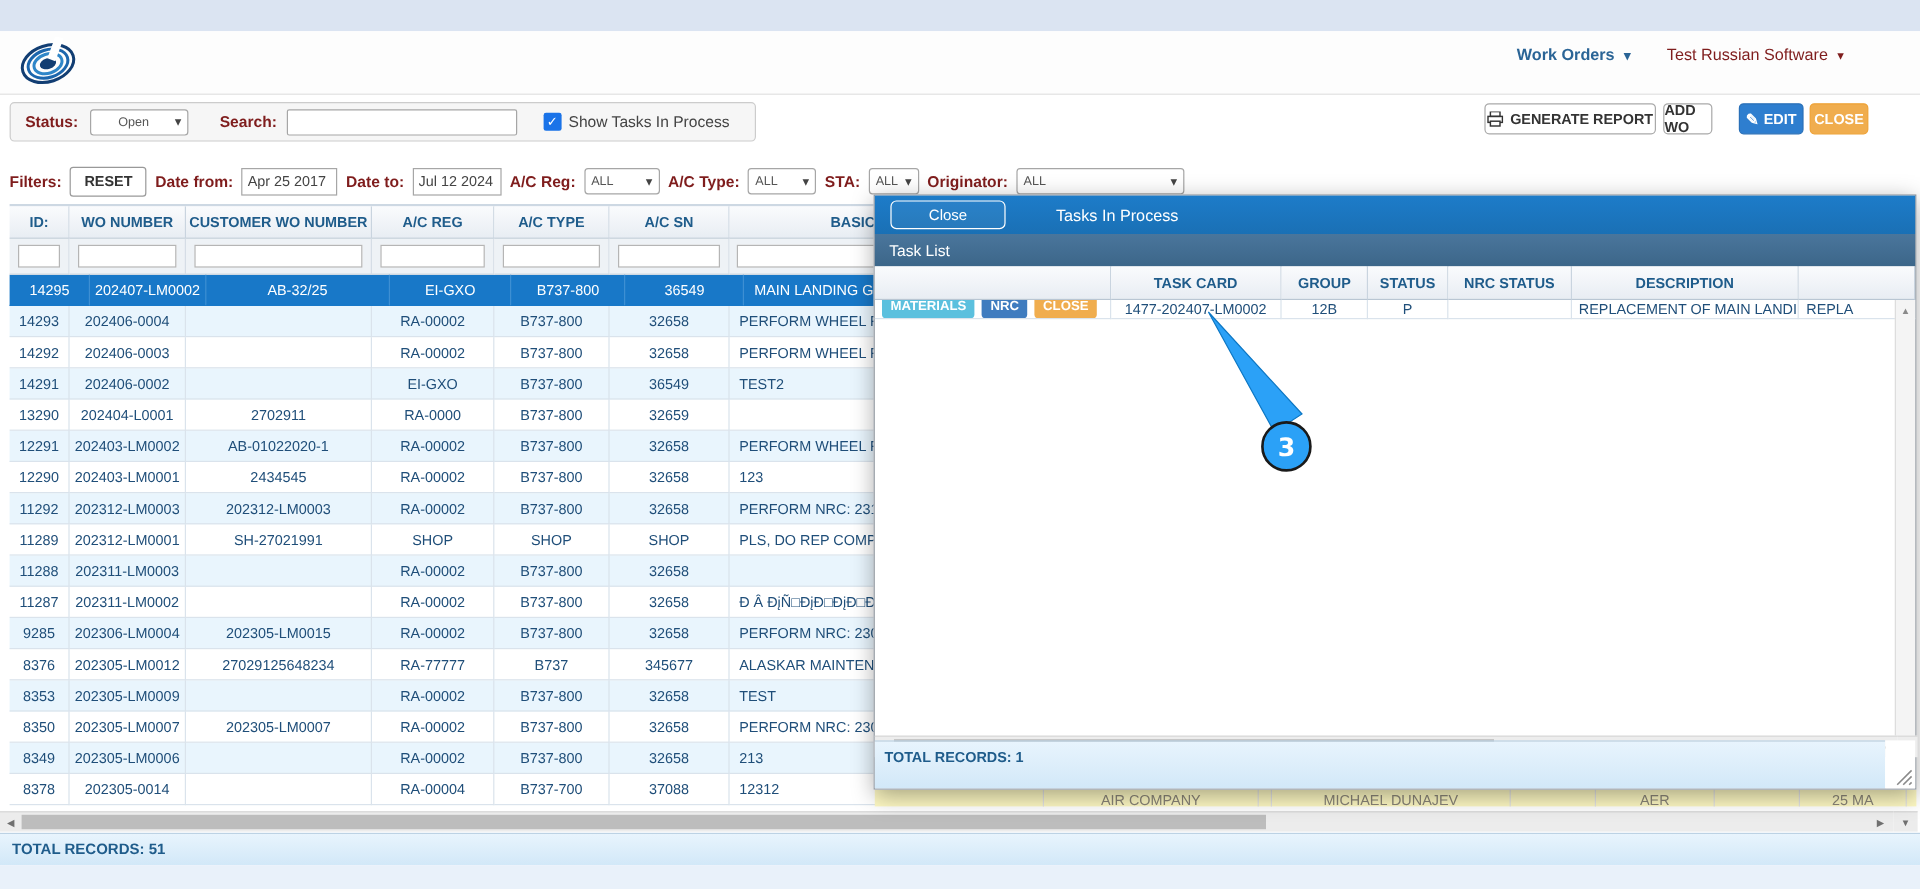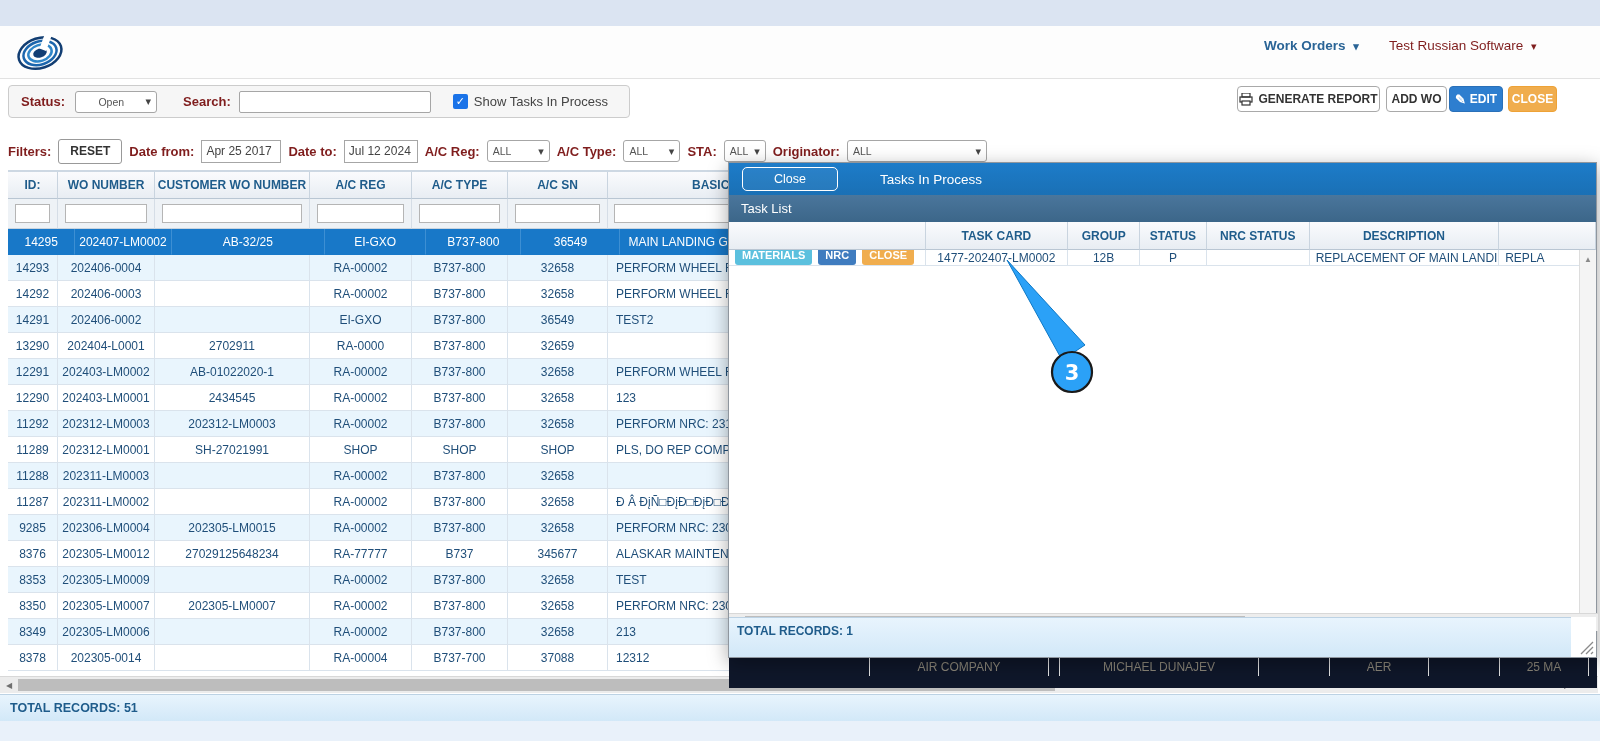--- a/index.html
+++ b/index.html
@@ -36,21 +36,21 @@
                   font-size:12px; padding:0 5px; font-family:"Liberation Sans",sans-serif; }
   .chk-wrap { display:flex; align-items:center; margin-left:22px; cursor:pointer; }
   .checkbox { width:15px; height:15px; background:#1a73e8; border-radius:2px; color:#fff; font-size:11px;
               display:flex; align-items:center; justify-content:center; }
   .chk-label { font-size:13px; color:#444; margin-left:6px; }
 
   .btn { position:absolute; top:86px; height:26px; border-radius:4px; font-size:12px; font-weight:bold;
          display:inline-flex; align-items:center; justify-content:center; cursor:pointer; background:#fff;
          border:1px solid #a9a9a9; color:#333; }
   .btn-report { left:1237px; width:143px; }
-  .btn-addwo { left:1386px; width:61px; }
+  .btn-addwo { left:1386px; width:41px; }
   .btn-edit { left:1449px; width:54px; background:#2e7ecf; border-color:#2a70b8; color:#fff; }
   .btn-close-top { left:1508px; width:49px; background:#f0ad4e; border-color:#eea236; color:#fff; }
   .btn svg { margin-right:5px; }
   .pencil { margin-right:4px; font-size:13px; }
 
   
   .filters-bar { position:absolute; left:8px; top:136px; height:30px; display:flex; align-items:center; font-size:13px; }
   .filters-bar > * { margin-right:7px; }
   .btn-reset { height:25px; padding:0 11px; background:#fff; border:1px solid #999; border-radius:3px;
                font-size:12px; font-weight:bold; color:#333; display:inline-flex; align-items:center; cursor:pointer; }
@@ -87,21 +87,21 @@
   .vcorner { position:absolute; left:1578px; top:676px; width:20px; height:17px; background:#ececec;
              border-top:1px solid #d8d8d8; color:#707070; font-size:8px; display:flex; align-items:center; justify-content:center; }
 
   
   .main-footer { position:absolute; left:0; top:694px; width:1600px; height:27px;
                  background:linear-gradient(#e8f4fd,#d2e8f8); border-top:1px solid #bcd2e4;
                  font-size:12.5px; font-weight:bold; color:#1f5c8b; line-height:27px; padding-left:10px; }
   .bottom-strip { position:absolute; left:0; top:721px; width:1600px; height:20px; background:#e9f1fa; }
 
   
-  .ghost-row { position:absolute; left:729px; top:658px; width:868px; height:30px; background:#0f172a; overflow:hidden; z-index:1; }
+  .ghost-row { position:absolute; left:729px; top:658px; width:868px; height:14px; background:#fef9c3; overflow:hidden; z-index:1; }
   .ghost-cell { position:absolute; top:-6px; height:24px; color:#8a8578; font-size:12px; text-align:center;
                 border-left:1px solid #e3e3e3; border-right:1px solid #e3e3e3; padding-top:8px; overflow:hidden; white-space:nowrap; }
 
   
   .modal { position:absolute; left:728px; top:162px; width:869px; height:496px; background:#fff; z-index:10;
            border:1px solid #8f969e; box-shadow:0 5px 18px rgba(0,0,0,.35); }
   .modal-header { height:32px; background:linear-gradient(#1d7cc9,#1a70b5); display:flex; align-items:center; }
   .modal-close { margin-left:13px; width:96px; height:24px; border:1px solid #fff; border-radius:5px;
                  background:rgba(255,255,255,.06); color:#fff; font-size:12.5px; display:flex; align-items:center;
                  justify-content:center; cursor:pointer; }

